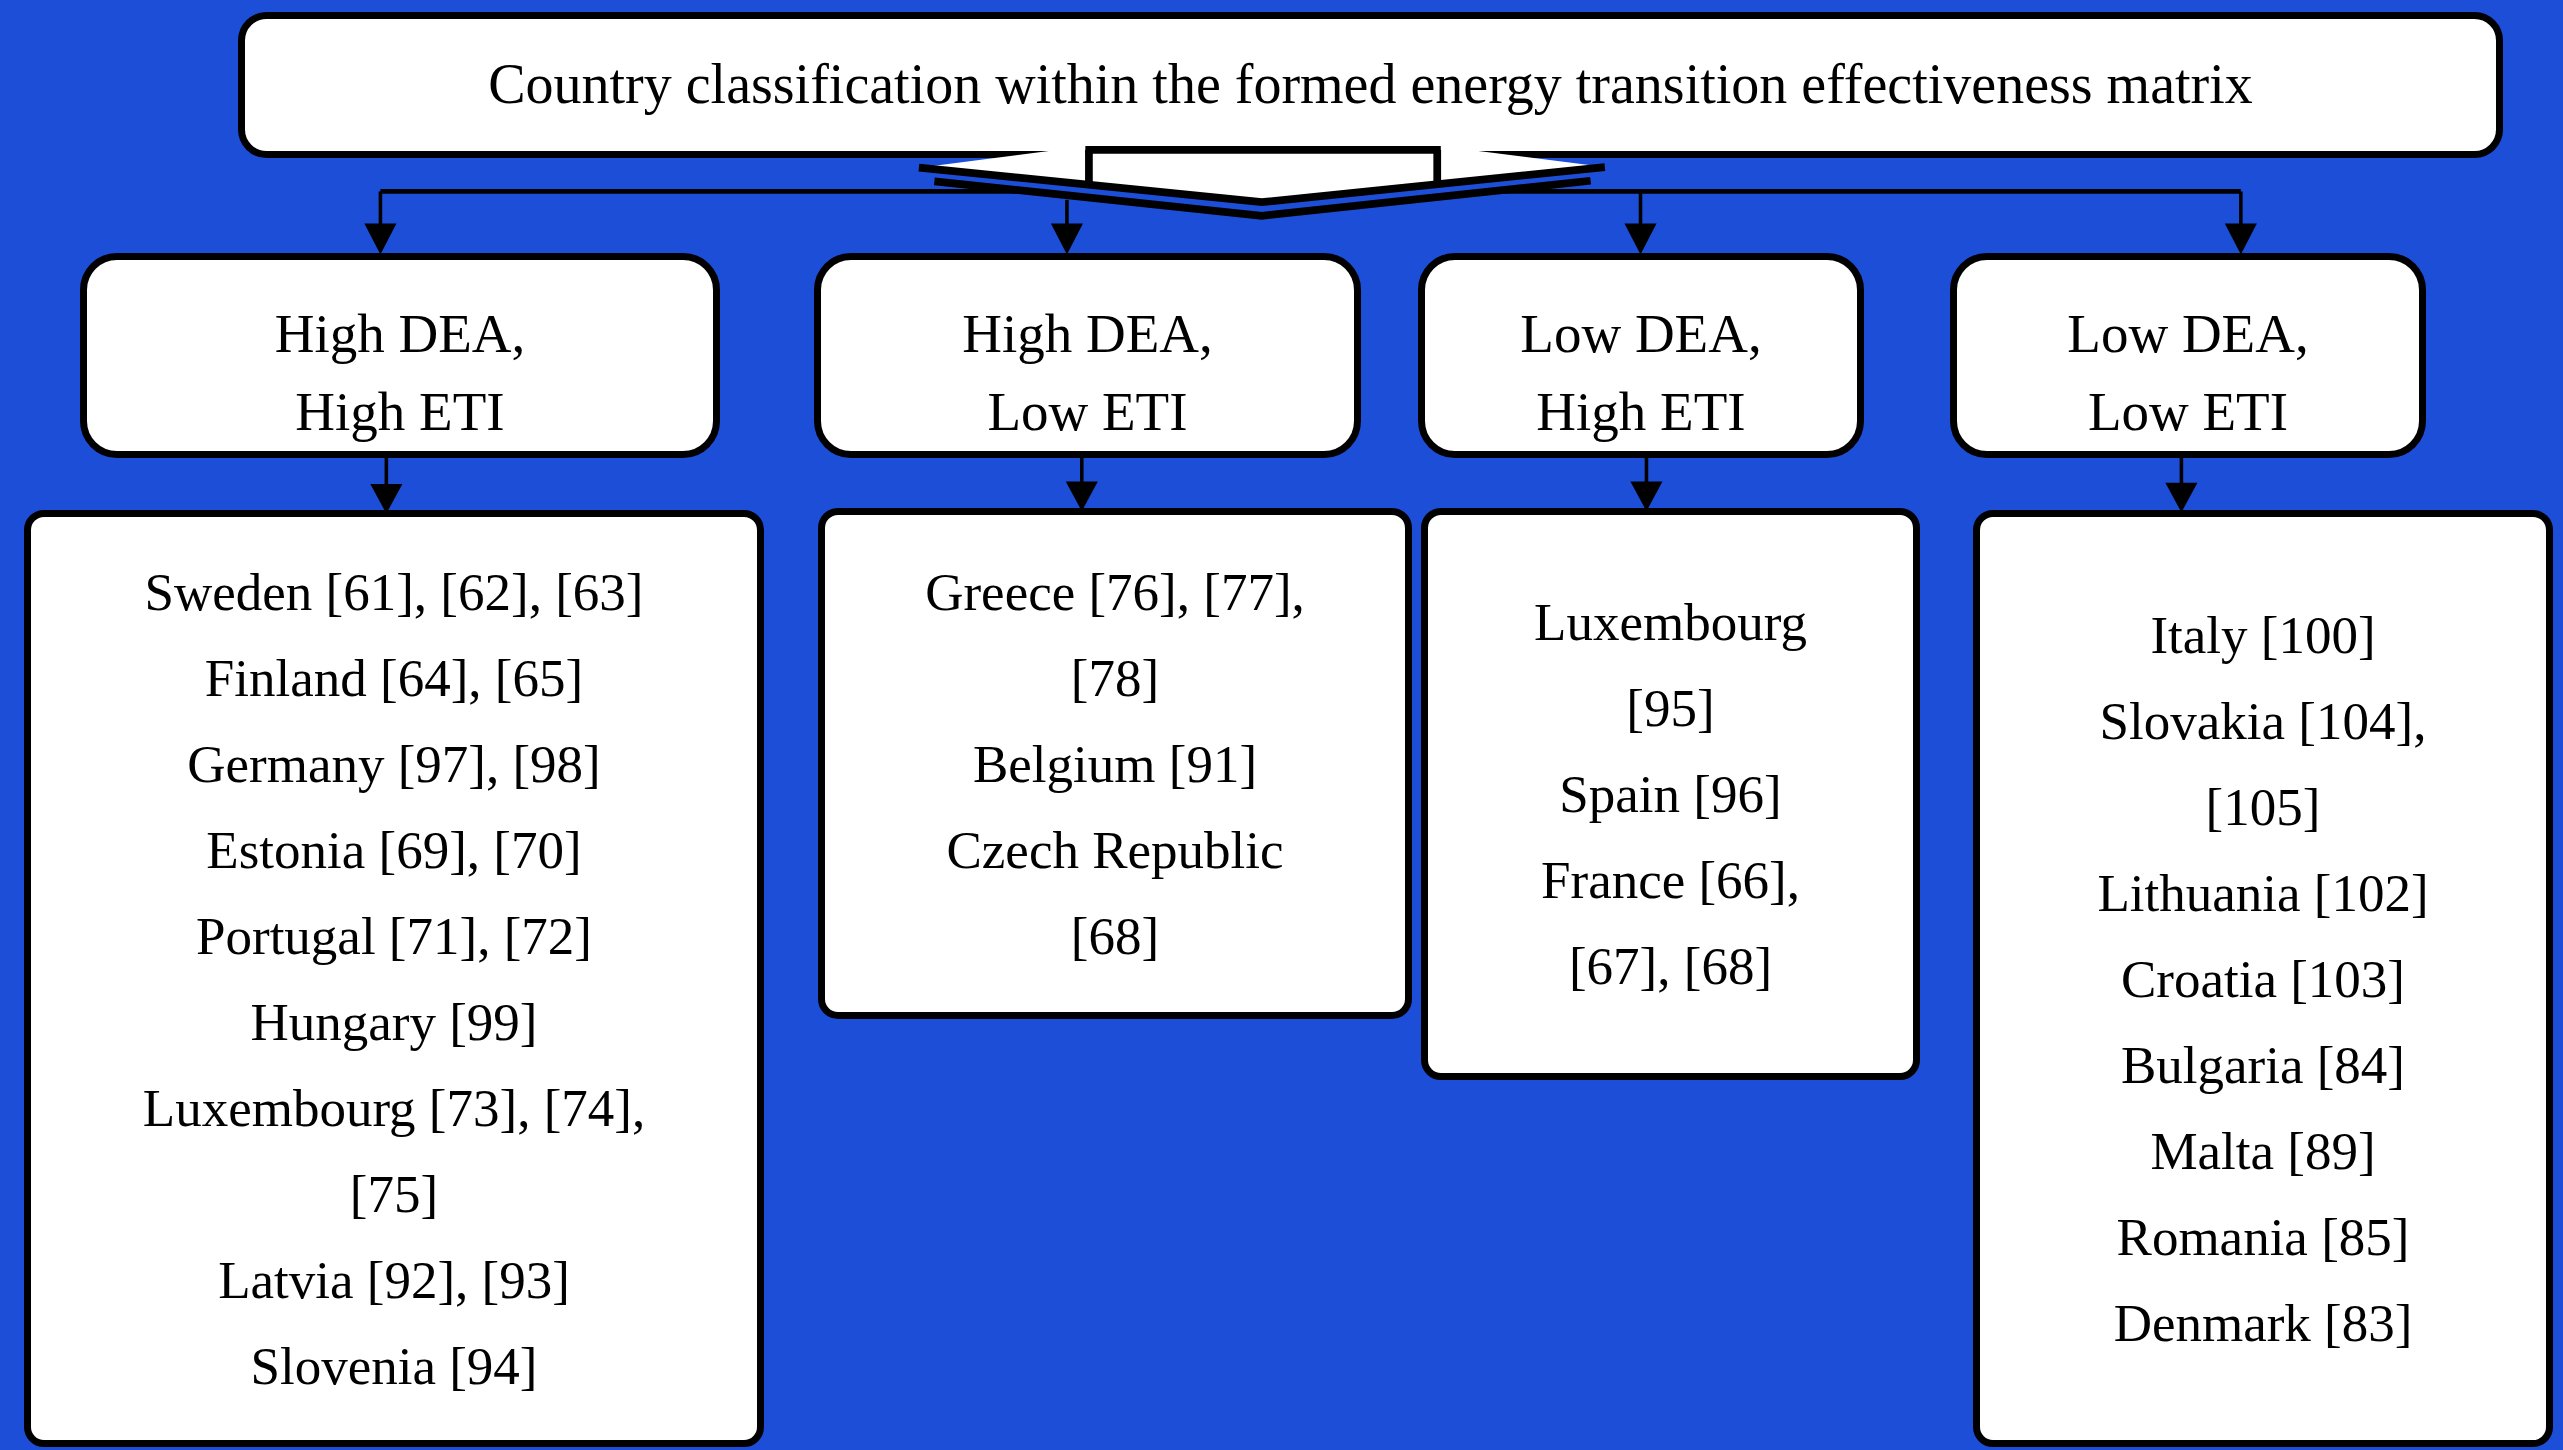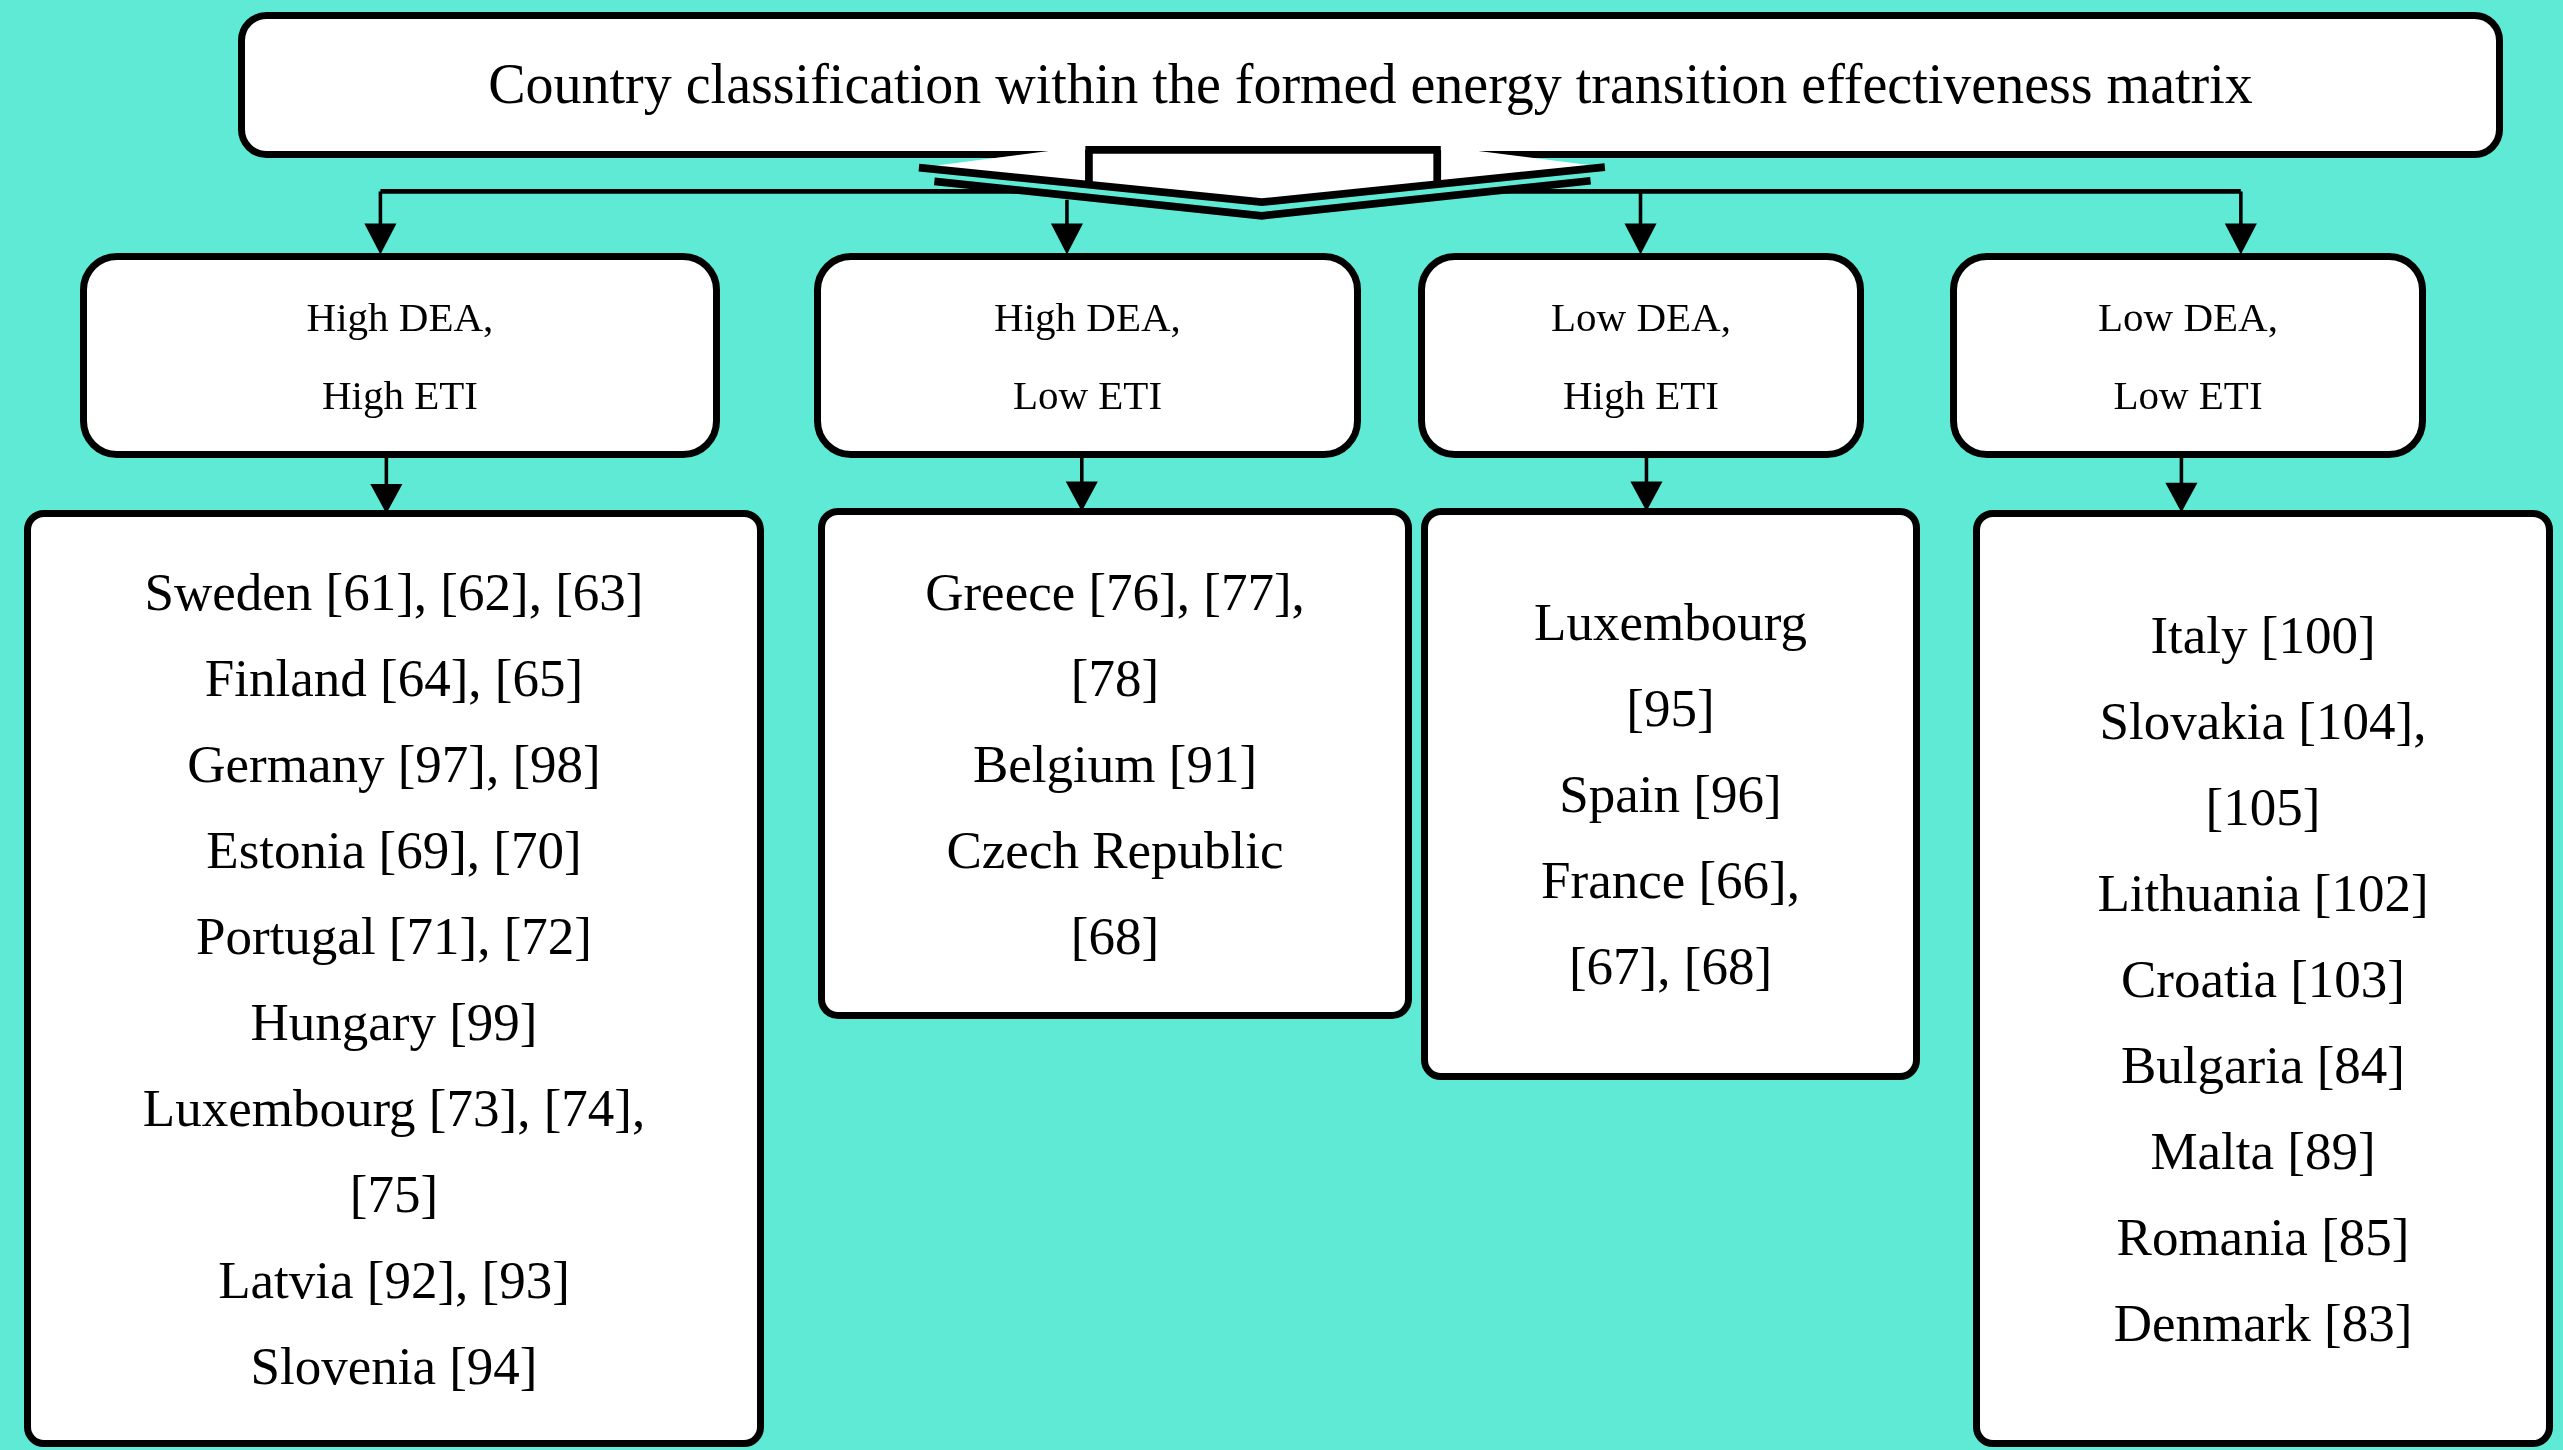--- a/index.html
+++ b/index.html
@@ -4,21 +4,21 @@
 <style>
   html, body {
     margin: 0;
     padding: 0;
     background: #ffffff;
   }
   .stage {
     position: relative;
     width: 2563px;
     height: 1451px;
-    background: #5eead4;
+    background: #1d4ed8;
     color: #000000;
     font-family: "Liberation Serif", "DejaVu Serif", serif;
     overflow: hidden;
   }
   .box {
     position: absolute;
     box-sizing: border-box;
     background: #ffffff;
     border: 7.7px solid #000000;
     display: flex;
@@ -33,22 +33,23 @@
     height: 146px;
     border-radius: 28.5px;
     font-size: 56px;
     line-height: 1.2;
     z-index: 1;
   }
   .header-box {
     top: 253px;
     height: 205px;
     border-radius: 37px;
-    font-size: 41px;
+    font-size: 55px;
     z-index: 1;
+    align-items: flex-end;
   }
   .body-box {
     border-radius: 20px;
     font-size: 53px;
     z-index: 1;
   }
   .header-box .lines .t-line { line-height: 78px; }
   .body-box .lines .t-line { line-height: 86px; }
   .lines { width: 100%; }
   #hdr-a { left: 80px;  width: 640px; }

